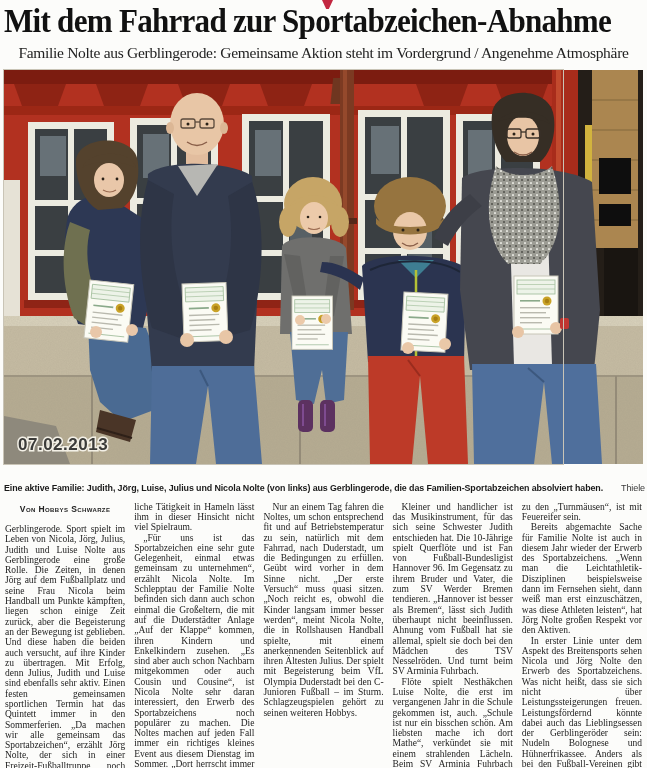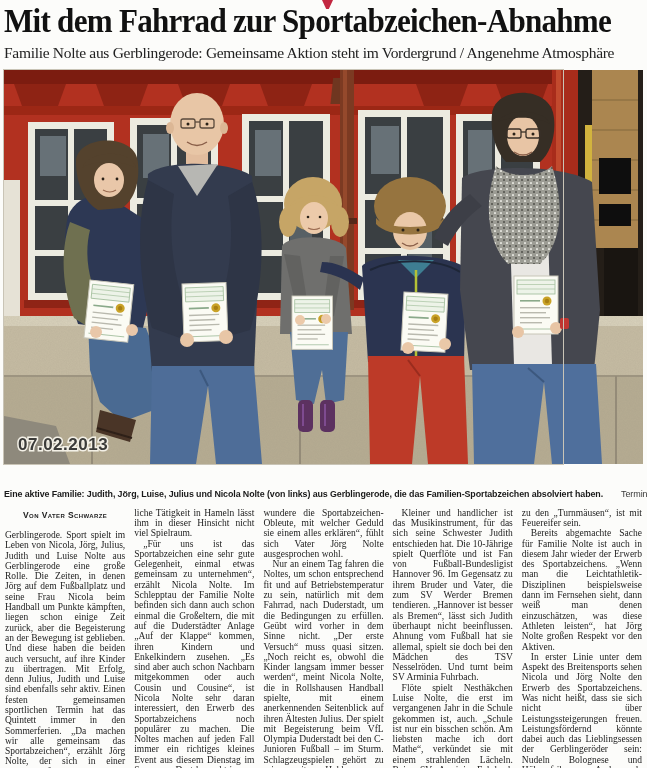--- a/index.html
+++ b/index.html
@@ -10,27 +10,27 @@
   }
   .red-frag{position:absolute;left:322px;top:0;width:11px;height:9px;background:#c22740;
     clip-path:polygon(0 0,100% 0,62% 100%,38% 100%);}
   .masthead{padding:4px 4px 0 4px}
   .headline{
     margin:0;font-size:33px;font-weight:bold;letter-spacing:-0.8px;line-height:1.05;
     white-space:nowrap;color:#111;font-family:"Liberation Serif",serif;
   }
   .subheadline{
     margin:5px 0 0 0;font-size:15.5px;font-weight:normal;letter-spacing:-0.3px;
-    white-space:nowrap;color:#222;
+    white-space:nowrap;color:#222;text-align:center;
   }
   .photo-wrap{position:relative;margin:8px 4px 0 4px;width:559px;height:394px;
     outline:1px solid #c9c4b6;background:#b23120;}
   .caption-row{
     display:flex;justify-content:space-between;align-items:baseline;
-    margin:25px 4px 0 4px;font-family:"Liberation Sans",sans-serif;
+    margin:19px 4px 0 4px;font-family:"Liberation Sans",sans-serif;
     font-size:9px;letter-spacing:-0.1px;
   }
   .caption-text{font-weight:bold;white-space:nowrap}
   .credit{font-weight:normal;color:#3a3a3a;padding-left:10px}
   .columns{
     display:flex;gap:9px;margin:9px 5px 0 5px;
     font-size:9.5px;line-height:10.3px;text-align:justify;color:#1c1c1c;
   }
   .col{flex:1 1 0;min-width:0}
   .byline{
@@ -294,38 +294,37 @@
         <circle cx="529" cy="64" r="1.5" fill="#2a2118"></circle>
     <path d="M510,82 Q519,88 528,82" stroke="#8a5f49" stroke-width="1.3" fill="none"></path>
   </g>
 
   <text class="datestamp" x="14" y="380">07.02.2013</text>
 </svg>
 </div>
 
 <div class="caption-row">
   <span class="caption-text fit" style="display: inline-block; transform-origin: left center; transform: scaleX(0.98682);">Eine aktive Familie: Judith, Jörg, Luise, Julius und Nicola Nolte (von links) aus Gerblingerode, die das Familien-Sportabzeichen absolviert haben.</span>
-  <span class="credit">Termin</span>
+  <span class="credit">Thiele</span>
 </div>
 
 <div class="columns">
     <div class="col">
-      <div class="byline">Von Vater Schwarze</div>
+      <div class="byline">Von Hobbys Schwarze</div>
       <p class="para"><strong>Gerblingerode. </strong>Sport spielt im Leben von Nicola, Jörg, Julius, Judith und Luise Nolte aus Gerblingerode eine große Rolle. Die Zeiten, in denen Jörg auf dem Fußballplatz und seine Frau Nicola beim Handball um Punkte kämpften, liegen schon einige Zeit zurück, aber die Begeisterung an der Bewegung ist geblieben. Und diese haben die beiden auch versucht, auf ihre Kinder zu übertragen. Mit Erfolg, denn Julius, Judith und Luise sind ebenfalls sehr aktiv. Einen festen gemeinsamen sportlichen Termin hat das Quintett immer in den Sommerferien. „Da machen wir alle gemeinsam das Sportabzeichen“, erzählt Jörg Nolte, der sich in einer Freizeit-Fußballtruppe noch ein wenig fit hält. Seine beruf-</p>
     </div>
     <div class="col">
       <p class="para">liche Tätigkeit in Hameln lässt ihm in dieser Hinsicht nicht viel Spielraum.</p>
       <p class="para ind">„Für uns ist das Sportabzeichen eine sehr gute Gelegenheit, einmal etwas gemeinsam zu unternehmen“, erzählt Nicola Nolte. Im Schlepptau der Familie Nolte befinden sich dann auch schon einmal die Großeltern, die mit auf die Duderstädter Anlage „Auf der Klappe“ kommen, ihren Kindern und Enkelkindern zusehen. „Es sind aber auch schon Nachbarn mitgekommen oder auch Cousin und Cousine“, ist Nicola Nolte sehr daran interessiert, den Erwerb des Sportabzeichens noch populärer zu machen. Die Noltes machen auf jeden Fall immer ein richtiges kleines Event aus diesem Dienstag im Sommer. „Dort herrscht immer eine sehr angenehme Atmosphäre. Ich be-</p>
     </div>
     <div class="col">
-      <p class="para">wundere die Sportabzeichen-Obleute, mit welcher Geduld sie einem alles erklären“, fühlt sich Vater Jörg Nolte ausgesprochen wohl.</p>
       <p class="para ind">Nur an einem Tag fahren die Noltes, um schon entsprechend fit und auf Betriebstemperatur zu sein, natürlich mit dem Fahrrad, nach Duderstadt, um die Bedingungen zu erfüllen. Geübt wird vorher in dem Sinne nicht. „Der erste Versuch“ muss quasi sitzen. „Noch reicht es, obwohl die Kinder langsam immer besser werden“, meint Nicola Nolte, die in Rollshausen Handball spielte, mit einem anerkennenden Seitenblick auf ihren Ältesten Julius. Der spielt mit Begeisterung beim VfL Olympia Duderstadt bei den C-Junioren Fußball – im Sturm. Schlagzeugspielen gehört zu seinen weiteren Hobbys.</p>
     </div>
     <div class="col">
       <p class="para ind">Kleiner und handlicher ist das Musikinstrument, für das sich seine Schwester Judith entschieden hat. Die 10-Jährige spielt Querflöte und ist Fan von Fußball-Bundesligist Hannover 96. Im Gegensatz zu ihrem Bruder und Vater, die zum SV Werder Bremen tendieren. „Hannover ist besser als Bremen“, lässt sich Judith überhaupt nicht beeinflussen. Ahnung vom Fußball hat sie allemal, spielt sie doch bei den Mädchen des TSV Nesselröden. Und turnt beim SV Arminia Fuhrbach.</p>
       <p class="para ind">Flöte spielt Nesthäkchen Luise Nolte, die erst im vergangenen Jahr in die Schule gekommen ist, auch. „Schule ist nur ein bisschen schön. Am liebsten mache ich dort Mathe“, verkündet sie mit einem strahlenden Lächeln. Beim SV Arminia Fuhrbach gehört sie</p>
     </div>
     <div class="col">
       <p class="para">zu den „Turnmäusen“, ist mit Feuereifer sein.</p>
-      <p class="para ind">Bereits abgemachte Sache für Familie Nolte ist auch in diesem Jahr wieder der Erwerb des Sportabzeichens. „Wenn man die Leichtathletik-Disziplinen beispielsweise dann im Fernsehen sieht, dann weiß man denen einzuschätzen, was diese Athleten leisten“, hat Jörg Nolte großen Respekt vor den Aktiven.</p>
+      <p class="para ind">Bereits abgemachte Sache für Familie Nolte ist auch in diesem Jahr wieder der Erwerb des Sportabzeichens. „Wenn man die Leichtathletik-Disziplinen beispielsweise dann im Fernsehen sieht, dann weiß man erst einzuschätzen, was diese Athleten leisten“, hat Jörg Nolte großen Respekt vor den Aktiven.</p>
       <p class="para ind">In erster Linie unter dem Aspekt des Breitensports sehen Nicola und Jörg Nolte den Erwerb des Sportabzeichens. Was nicht heißt, dass sie sich nicht über Leistungssteigerungen freuen. Leistungsfördernd könnte dabei auch das Lieblingsessen der Gerblingeröder sein: Nudeln Bolognese und Hühnerfrikassee. Anders als bei den Fußball-Vereinen gibt es hier Übereinstimmung.</p>
     </div>
   </div>
 
 </body></html>

